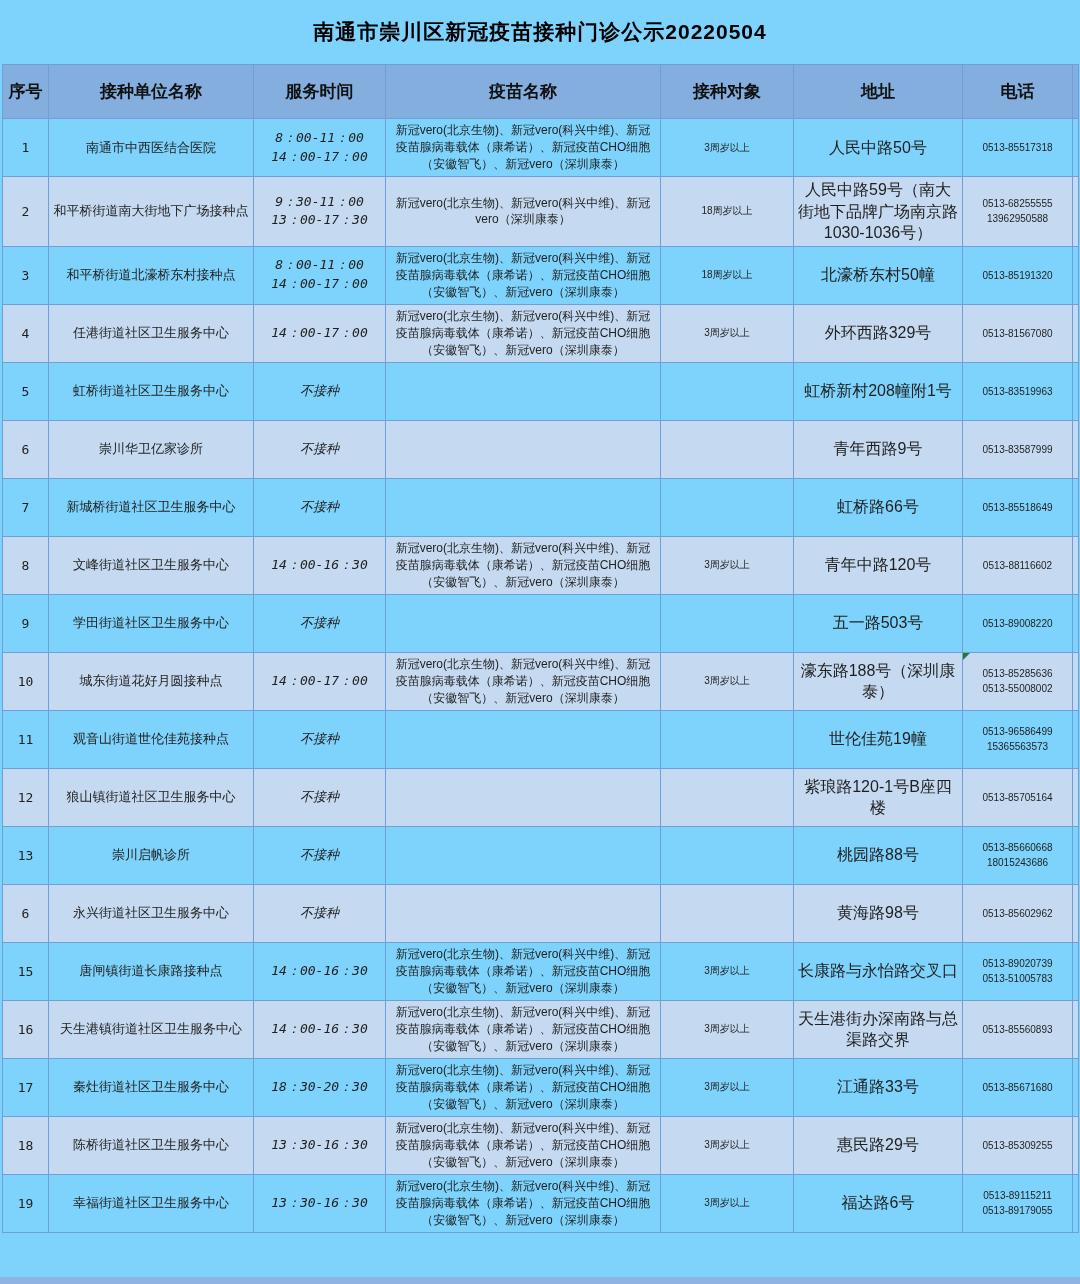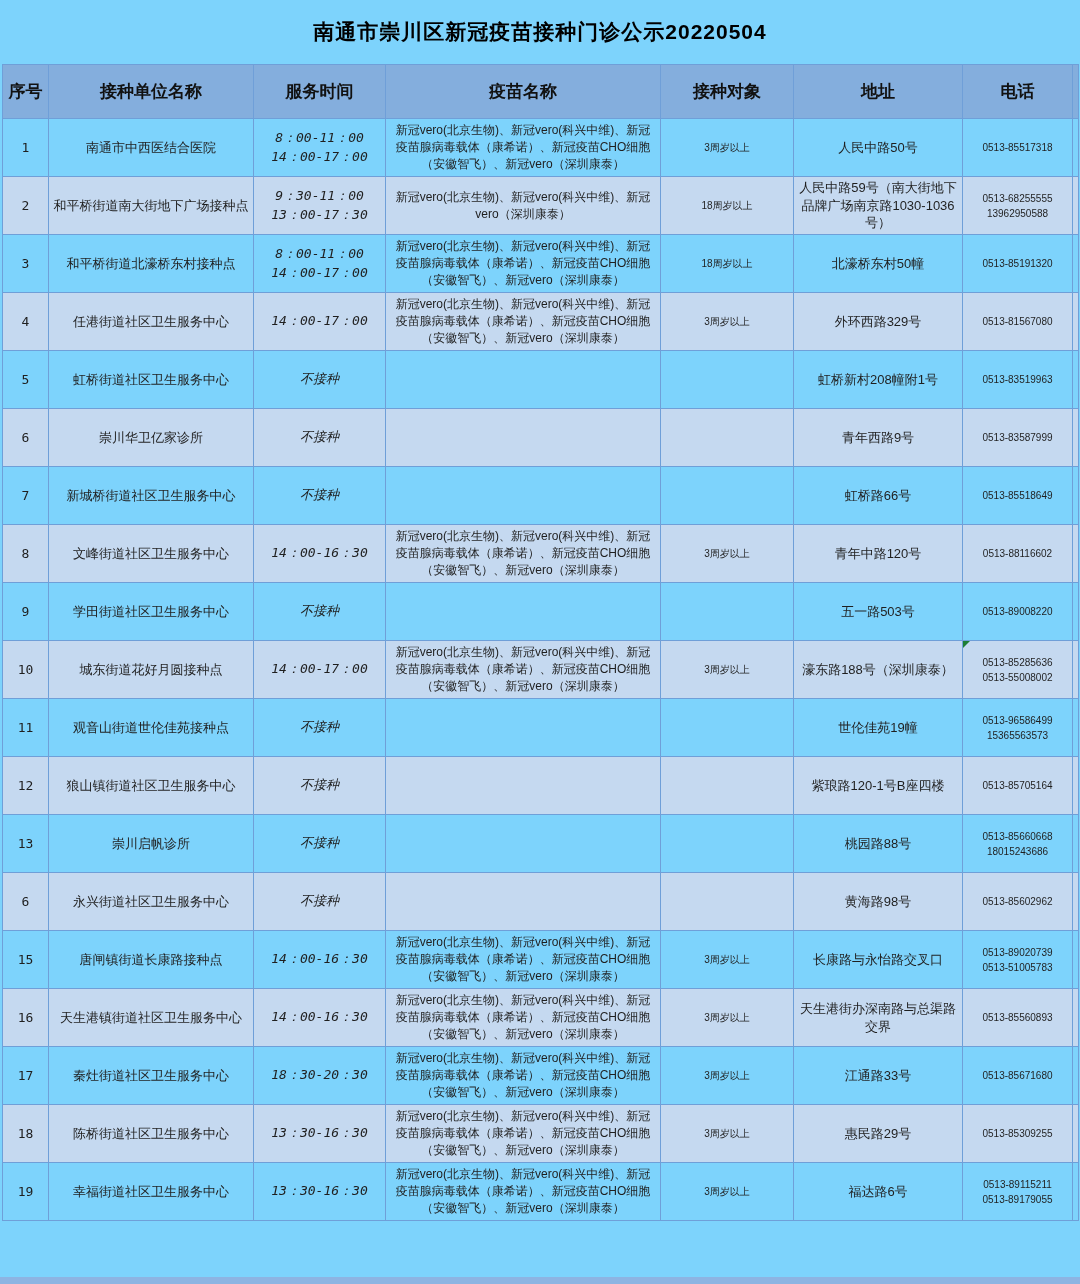--- a/index.html
+++ b/index.html
@@ -46,21 +46,21 @@
     height:54px;
     margin-left:44px;
   }
   table.vax tbody tr{height:58px;}
   table.vax tbody tr.shaded td{background:var(--alt-row);}
   .cell-index{font-family:"DejaVu Sans Mono",monospace;font-size:13px;}
   .cell-name{font-size:13px;}
   .cell-time{font-family:"DejaVu Sans Mono",monospace;font-size:13px;white-space:pre-line;line-height:1.45;font-style:italic;}
   .cell-vaccine{font-size:12px;line-height:1.4;padding:2px 6px;}
   .cell-target{font-size:10px;}
-  .cell-address{font-size:13px;line-height:1.35;}
+  .cell-address{font-size:16px;line-height:1.35;}
   .cell-phone{font-family:Liberation Sans, sans-serif;font-size:10px;white-space:pre-line;line-height:1.5;position:relative;}
   .cell-sliver{padding:0;}
   .corner-marker{
     position:absolute;top:0;left:0;width:0;height:0;
     border-top:7px solid var(--marker);
     border-right:7px solid transparent;
   }
   .bottom-bar{
     position:absolute;left:0;bottom:0;
     width:100%;height:7px;

